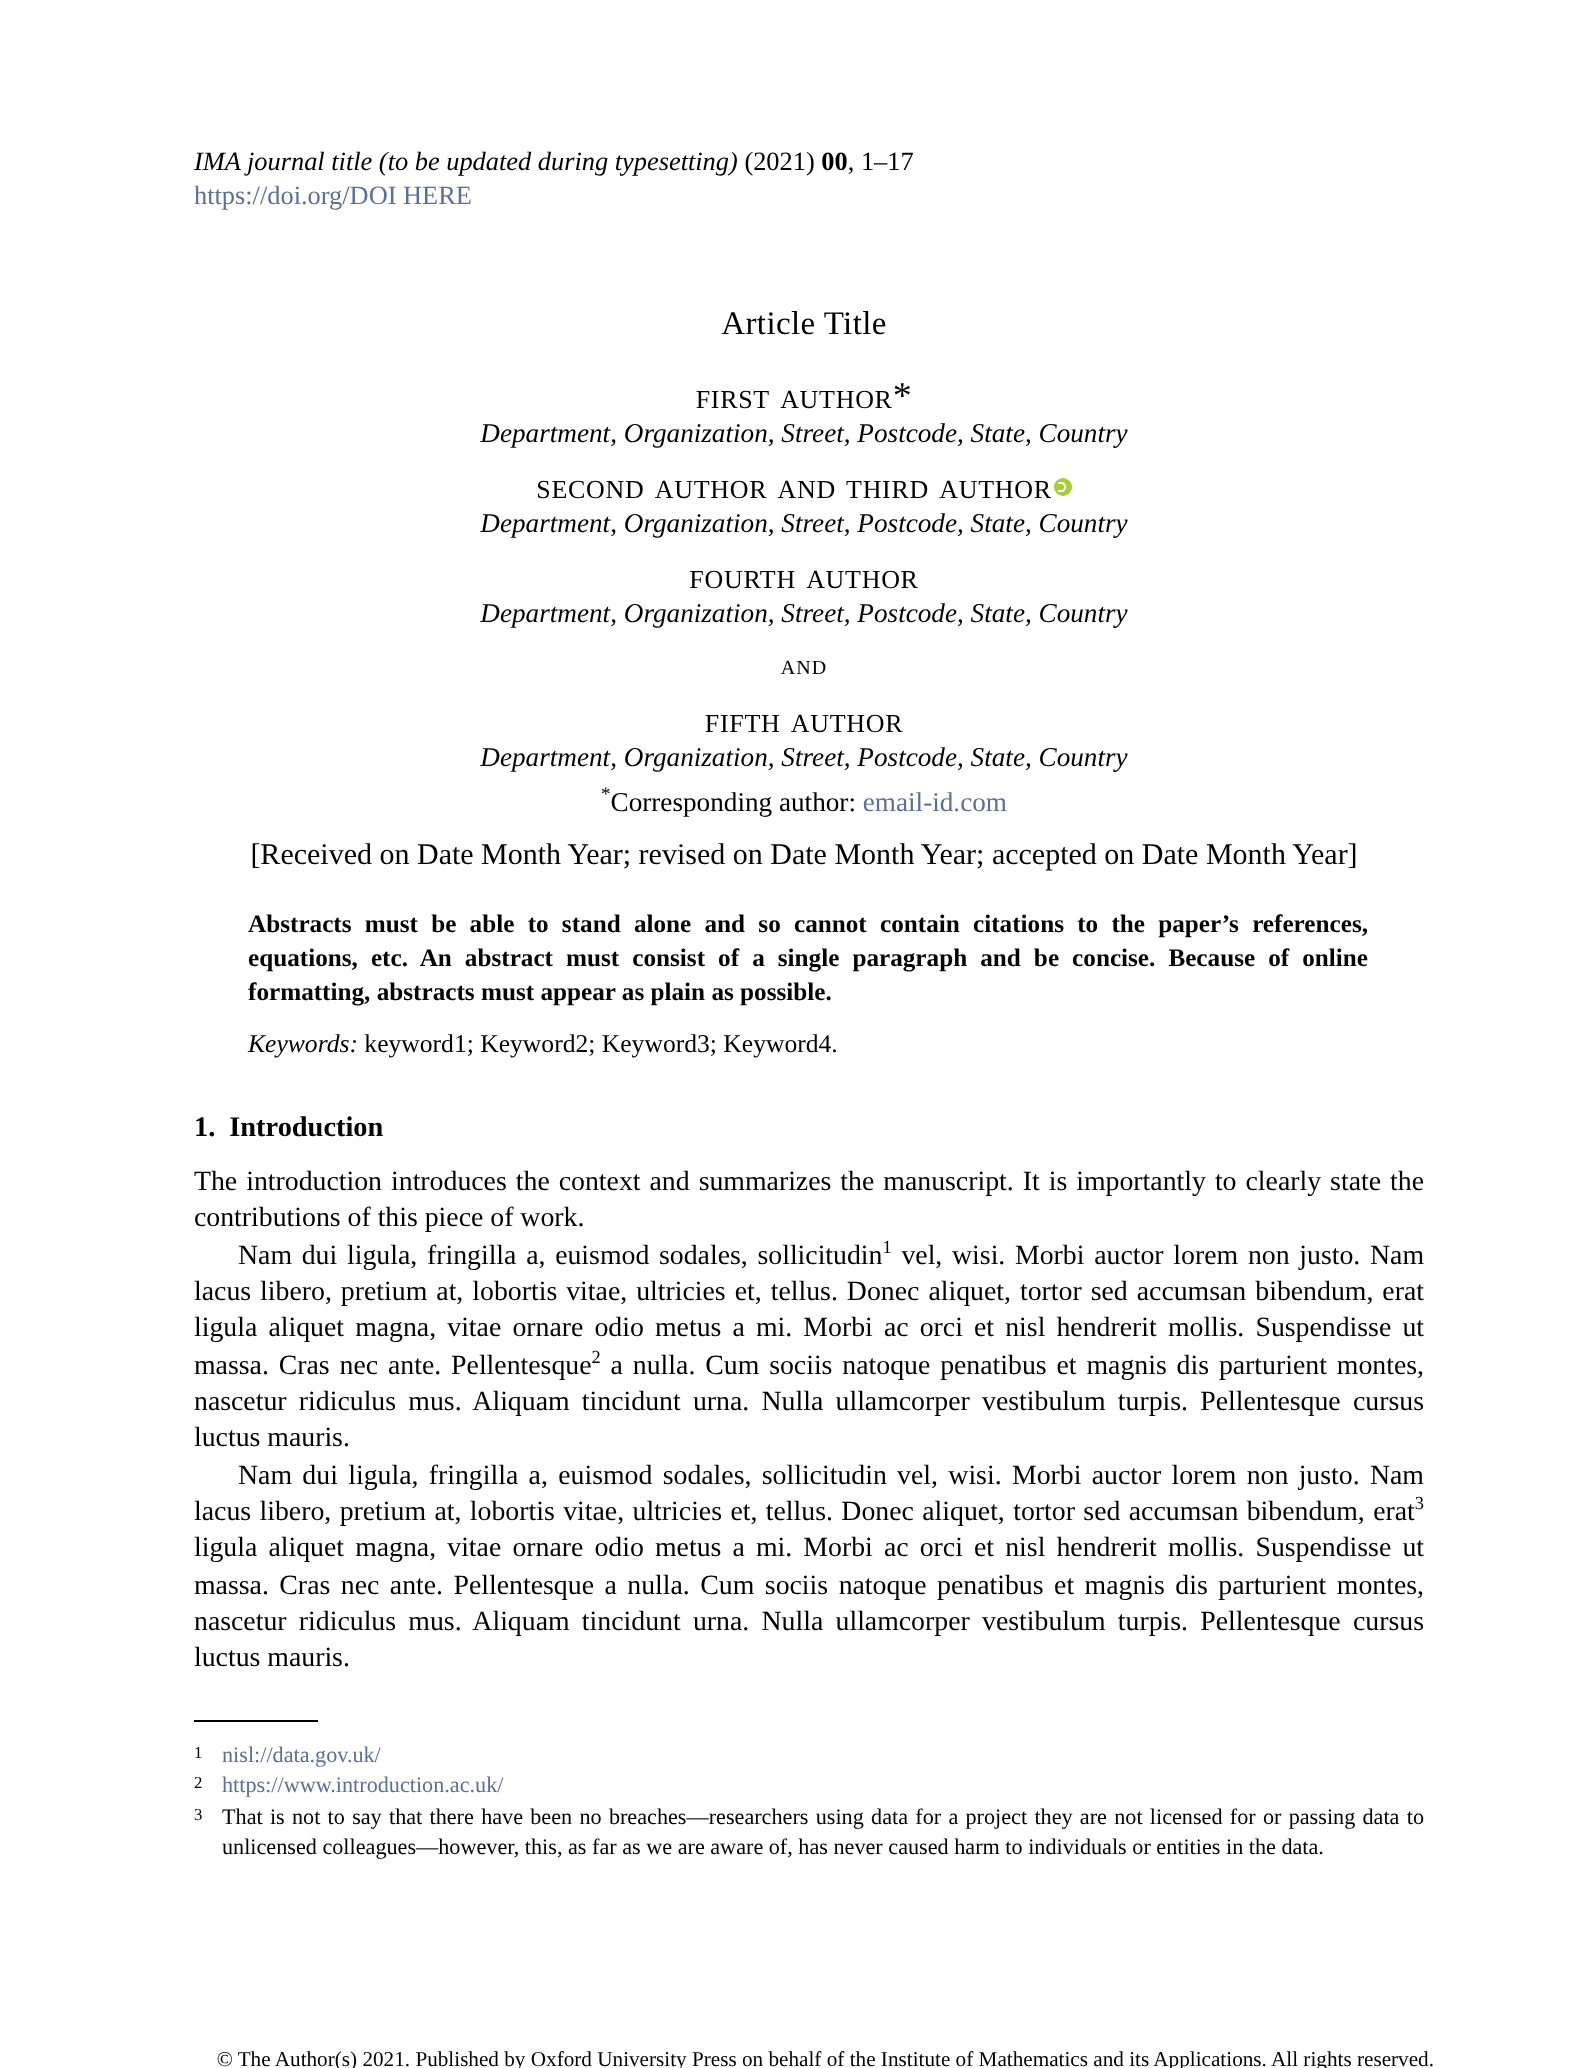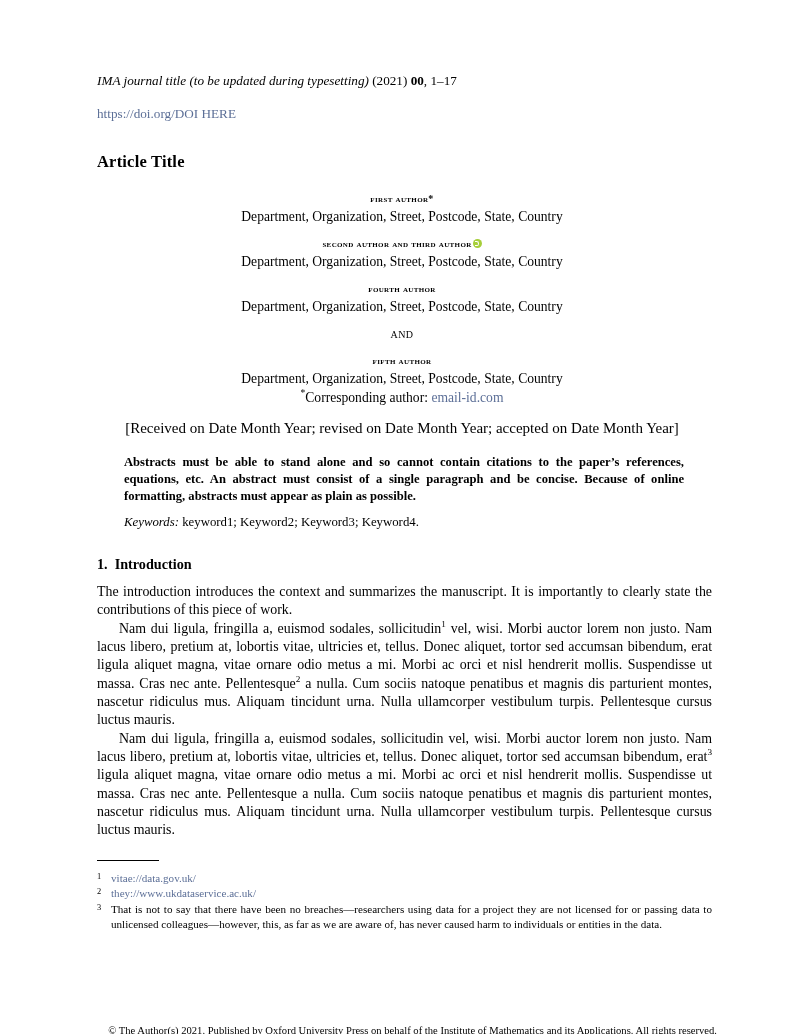--- a/index.html
+++ b/index.html
@@ -32,50 +32,51 @@
   }
   .runhead .jtitle { font-style: italic; }
   .runhead .vol { font-weight: bold; font-style: normal; }
   .runhead .yr { font-style: normal; }
   .doi-link {
     display: block;
     color: #5c6f97;
     font-size: 13.2px;
     font-style: normal;
     text-decoration: none;
-    margin-top: 16px;
+    margin-top: 0;
   }
   
   .article-title {
     position: absolute;
     left: 97px;
     top: 152px;
     width: 610px;
+    text-align: center;
     font-size: 16.5px;
-    font-weight: bold;
+    font-weight: normal;
     letter-spacing: .2px;
   }
   
   .authors {
     position: absolute;
     left: 97px;
     top: 190px;
     width: 610px;
     text-align: center;
   }
   .author-name {
-    font-size: 10px;
+    font-size: 19px;
     font-variant: small-caps;
     text-transform: lowercase;
     letter-spacing: .35px;
     line-height: 18px;
-    font-weight: bold;
   }
   .affil {
     font-size: 13.6px;
+    font-style: italic;
     line-height: 18px;
     margin-bottom: 9px;
   }
   .and-sep {
     font-size: 14px;
     font-variant: small-caps;
     text-transform: lowercase;
     letter-spacing: .5px;
     line-height: 18px;
     margin-bottom: 9px;
@@ -101,21 +102,21 @@
     position: absolute;
     left: 2.5px; top: 2px;
     width: 4px; height: 5px;
     border-radius: 0 50% 50% 0;
     border: 1.1px solid #ffffff;
     border-left: none;
     box-sizing: border-box;
   }
   .corresp {
     font-size: 13.6px;
-    line-height: 15px;
+    line-height: 25px;
     margin-top: -2px;
   }
   .corresp .sup-star {
     font-size: 9.5px;
     vertical-align: super;
   }
   .email-link {
     color: #5c6f97;
     text-decoration: none;
   }
@@ -259,20 +260,20 @@
   <div class="section-head"><span class="num">1.</span><span>Introduction</span></div>
 
   <div class="body-text">
     <p>The introduction introduces the context and summarizes the manuscript. It is importantly to clearly state the contributions of this piece of work.</p>
     <p class="indent"><span>Nam dui ligula, fringilla a, euismod sodales, sollicitudin</span><sup>1</sup><span> vel, wisi. Morbi auctor lorem non justo. Nam lacus libero, pretium at, lobortis vitae, ultricies et, tellus. Donec aliquet, tortor sed accumsan bibendum, erat ligula aliquet magna, vitae ornare odio metus a mi. Morbi ac orci et nisl hendrerit mollis. Suspendisse ut massa. Cras nec ante. Pellentesque</span><sup>2</sup><span> a nulla. Cum sociis natoque penatibus et magnis dis parturient montes, nascetur ridiculus mus. Aliquam tincidunt urna. Nulla ullamcorper vestibulum turpis. Pellentesque cursus luctus mauris.</span></p>
     <p class="indent"><span>Nam dui ligula, fringilla a, euismod sodales, sollicitudin vel, wisi. Morbi auctor lorem non justo. Nam lacus libero, pretium at, lobortis vitae, ultricies et, tellus. Donec aliquet, tortor sed accumsan bibendum, erat</span><sup>3</sup><span> ligula aliquet magna, vitae ornare odio metus a mi. Morbi ac orci et nisl hendrerit mollis. Suspendisse ut massa. Cras nec ante. Pellentesque a nulla. Cum sociis natoque penatibus et magnis dis parturient montes, nascetur ridiculus mus. Aliquam tincidunt urna. Nulla ullamcorper vestibulum turpis. Pellentesque cursus luctus mauris.</span></p>
   </div>
 
   <div class="fn-rule"></div>
   <div class="footnotes">
-    <div class="fn"><span class="marker">1</span><a class="fn-link" href="#">vitae://data.gov.uk/</a></div>
-    <div class="fn"><span class="marker">2</span><a class="fn-link" href="#">they://www.ukdataservice.ac.uk/</a></div>
+    <div class="fn"><span class="marker">1</span><a class="fn-link" href="#">nisl://data.gov.uk/</a></div>
+    <div class="fn"><span class="marker">2</span><a class="fn-link" href="#">https://www.introduction.ac.uk/</a></div>
     <div class="fn"><span class="marker">3</span><span>That is not to say that there have been no breaches—researchers using data for a project they are not licensed for or passing data to unlicensed colleagues—however, this, as far as we are aware of, has never caused harm to individuals or entities in the data.</span></div>
   </div>
 
   <div class="copyright">© The Author(s) 2021. Published by Oxford University Press on behalf of the Institute of Mathematics and its Applications. All rights reserved.</div>
 
 </div>
 
 </body></html>

